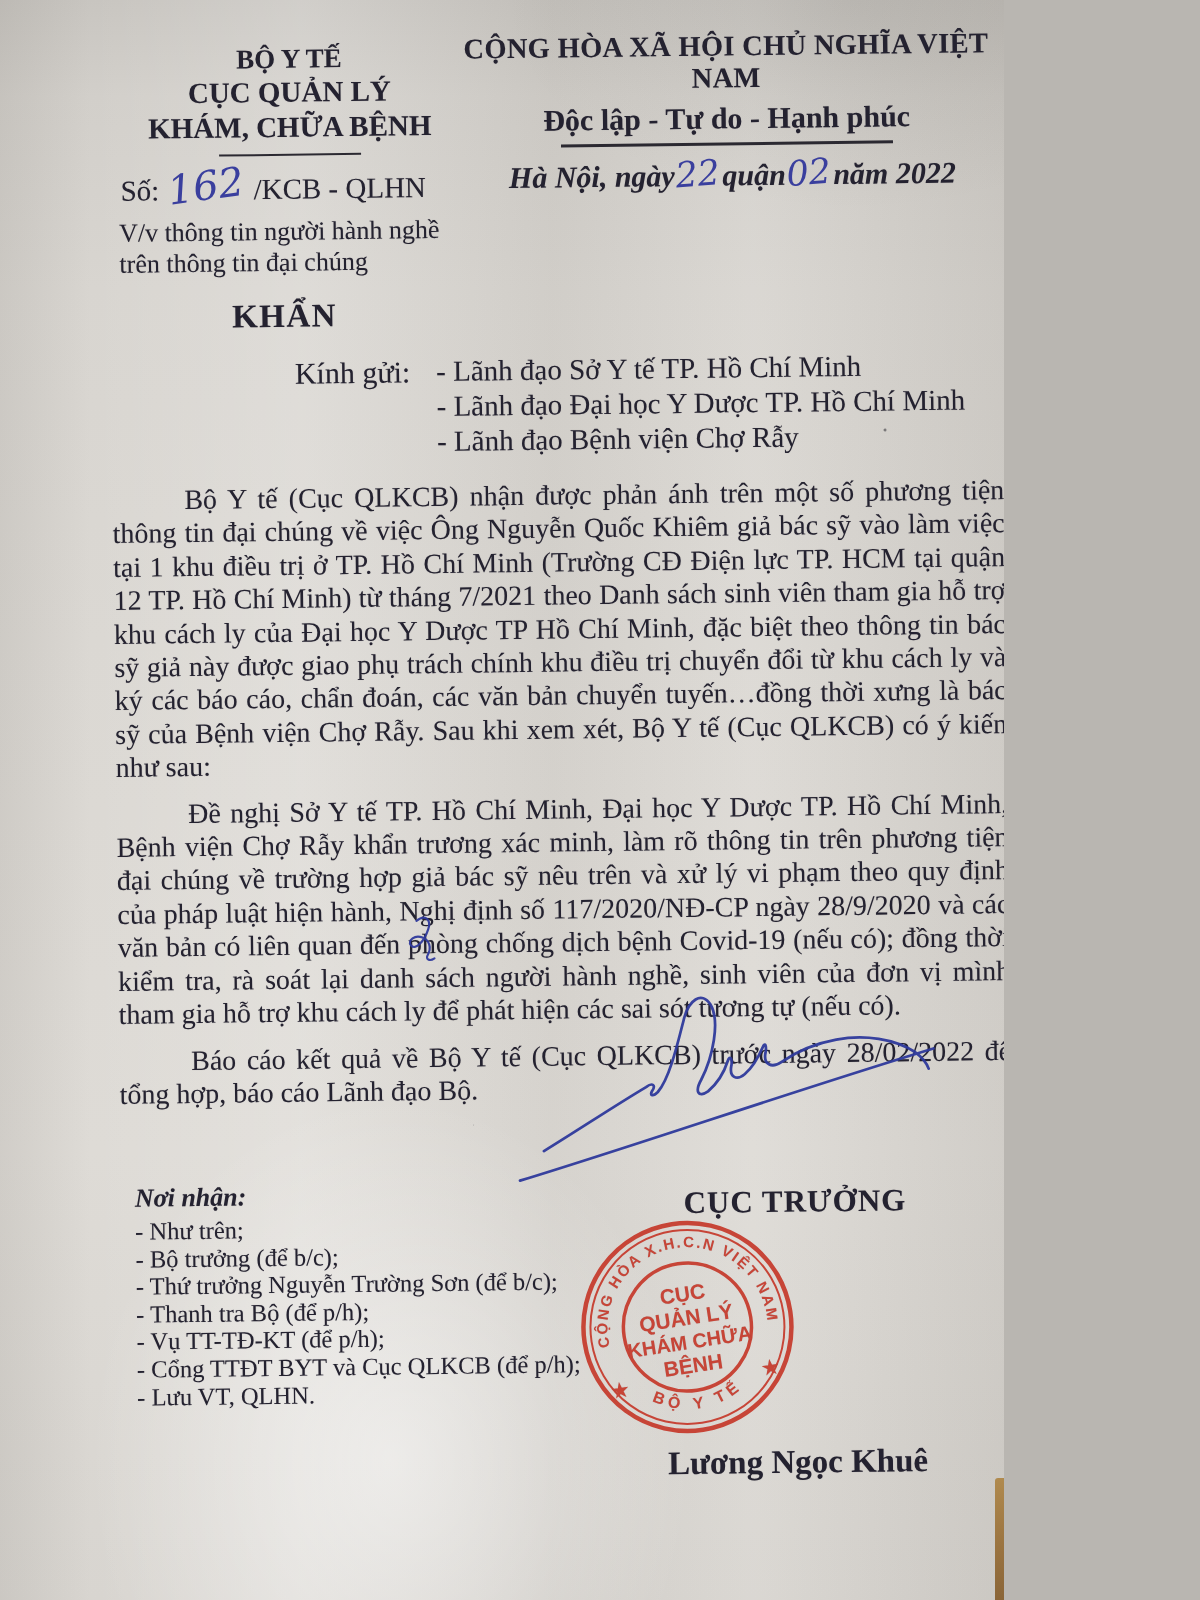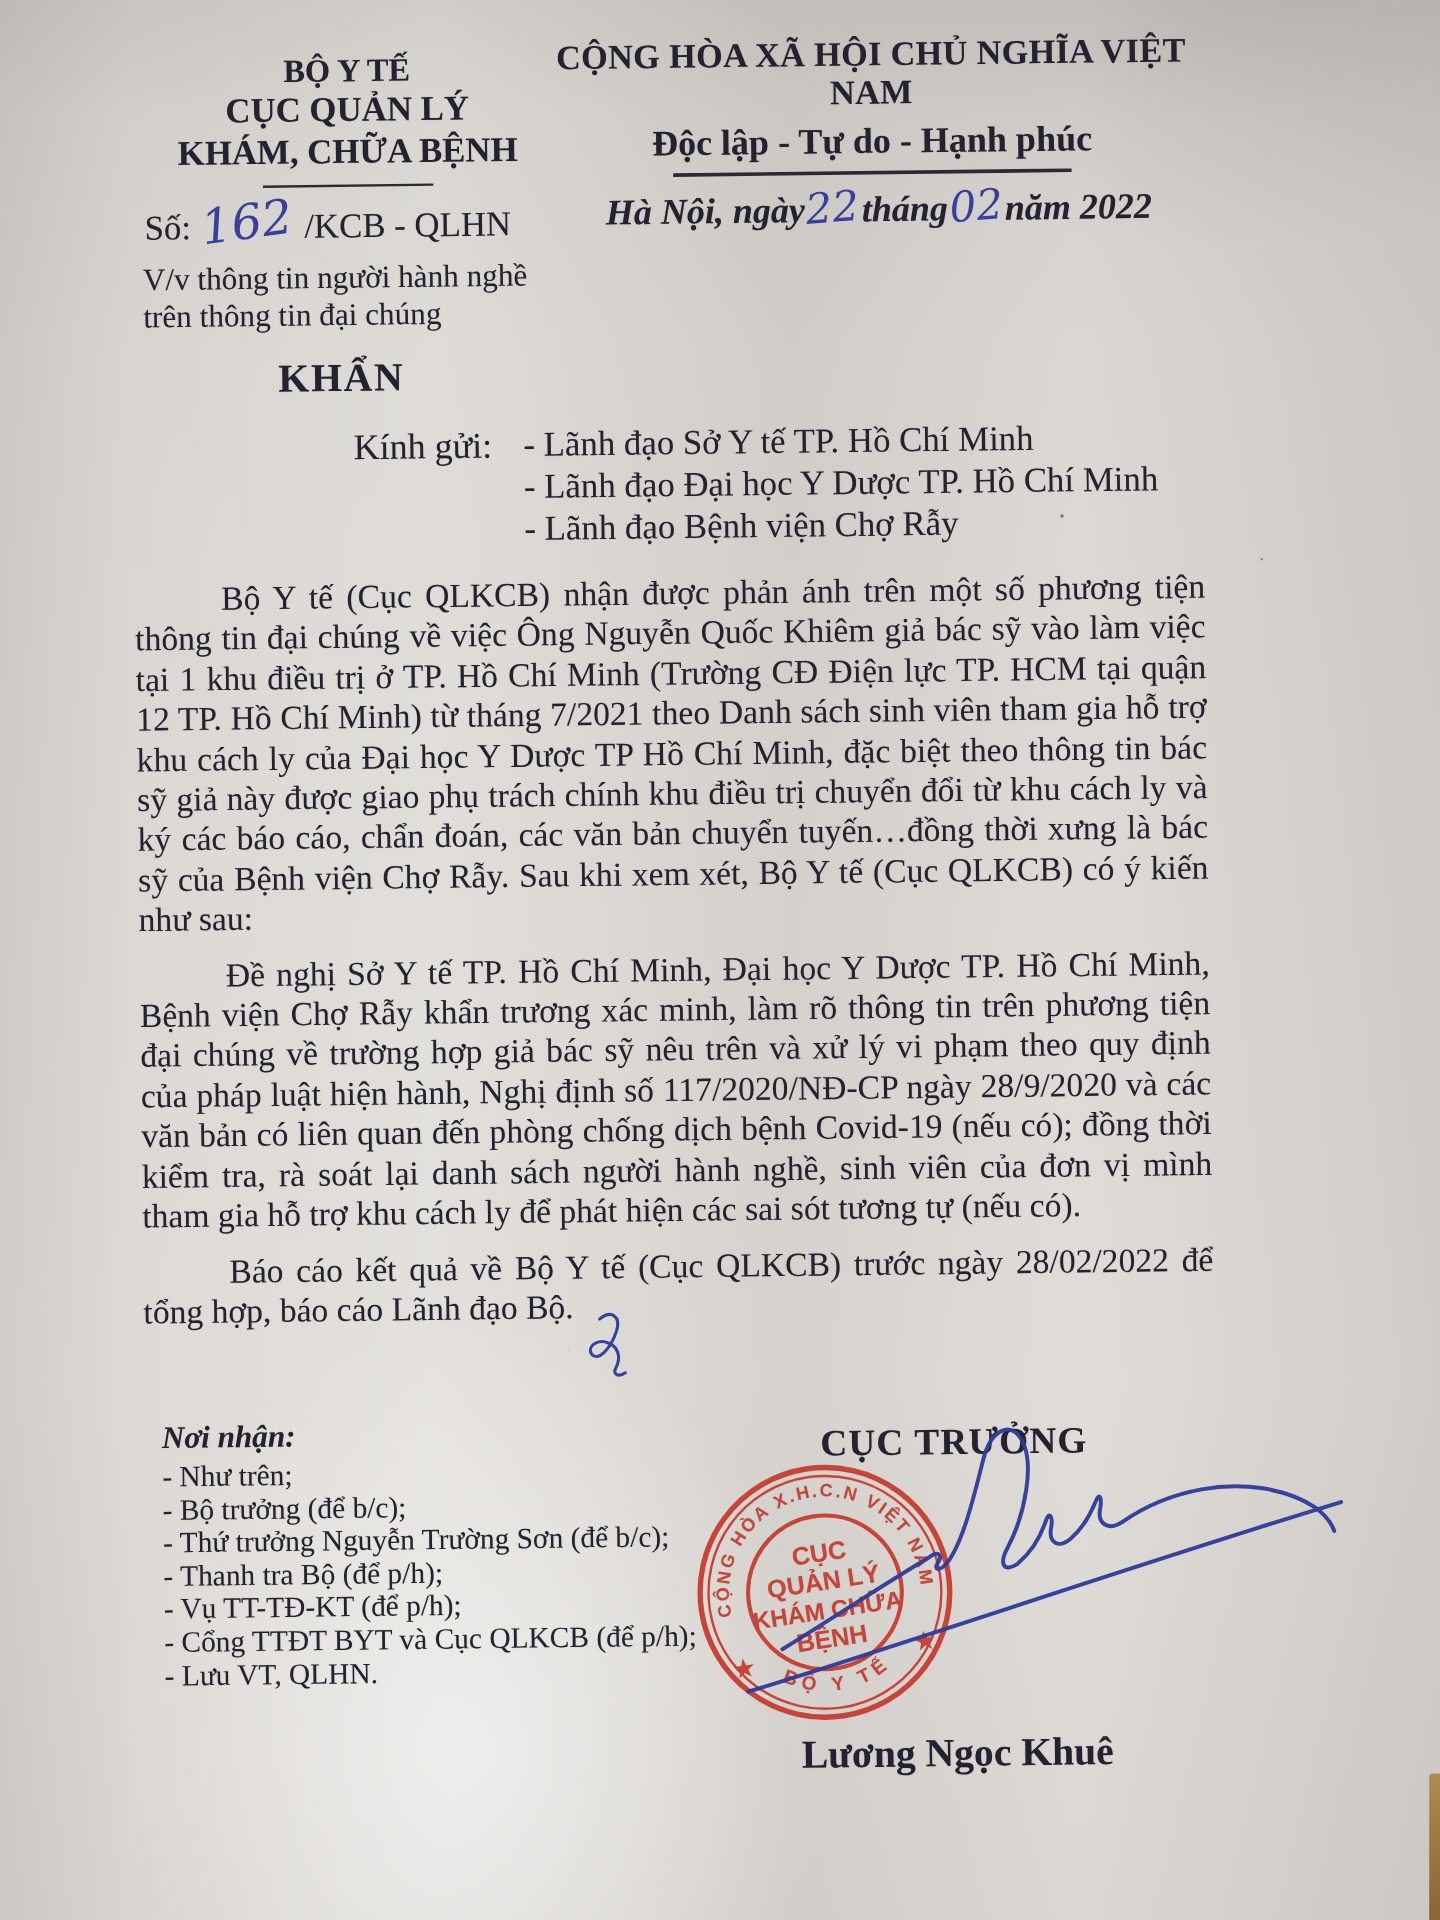--- a/index.html
+++ b/index.html
@@ -1,17 +1,17 @@
 <!DOCTYPE html>
 <html><head>
 <meta charset="utf-8">
 <style>
   html,body{margin:0;padding:0;background:#b9b6b1;}
   .page{
-    position:relative;width:1200px;height:1600px;overflow:hidden;
+    position:relative;width:1004px;height:1600px;overflow:hidden;
     font-family:"Liberation Serif",serif;color:#242230;
     background:
       radial-gradient(ellipse 430px 520px at 390px 1460px, rgba(255,255,255,0.50), rgba(255,255,255,0) 70%),
       radial-gradient(ellipse 500px 300px at 85% 0%, rgba(70,66,60,0.10), rgba(0,0,0,0) 70%),
       linear-gradient(90deg, rgba(110,105,98,0.12) 0%, rgba(255,255,255,0.0) 9%, rgba(255,255,255,0.16) 30%, rgba(110,105,98,0.07) 55%, rgba(255,255,255,0.06) 75%, rgba(110,105,98,0.12) 100%),
       linear-gradient(180deg, #c8c5c0 0%, #d2cfca 6%, #d8d5d0 18%, #dbd8d3 40%, #deDBd6 72%, #d8d5d0 100%);
     text-shadow:0 0 1px rgba(40,38,45,0.22);
   }
   .sheet{position:absolute;inset:0;transform:rotate(-0.7deg);transform-origin:600px 800px;}
   
@@ -71,21 +71,21 @@
     <div class="doc-number">
       <span>Số:</span><span class="hand hand-num">162</span><span>/KCB - QLHN</span>
     </div>
 
     <div class="subject">
       <div>V/v thông tin người hành nghề</div>
       <div>trên thông tin đại chúng</div>
     </div>
 
     <div class="dateline">
-      <span>Hà Nội, ngày</span><span class="hand hand-day">22</span><span>tháng</span><span class="hand hand-day">02</span><span>năm 2022</span>
+      <span>Hà Nội, ngày</span><span class="hand hand-day">22</span><span>quận</span><span class="hand hand-day">02</span><span>năm 2022</span>
     </div>
 
     <div class="urgency">KHẨN</div>
 
     <div class="salutation-row">
       <div class="salutation-label">Kính gửi:</div>
       <div class="recipients">
         <div>- Lãnh đạo Sở Y tế TP. Hồ Chí Minh</div>
         <div>- Lãnh đạo Đại học Y Dược TP. Hồ Chí Minh</div>
         <div>- Lãnh đạo Bệnh viện Chợ Rẫy</div>

